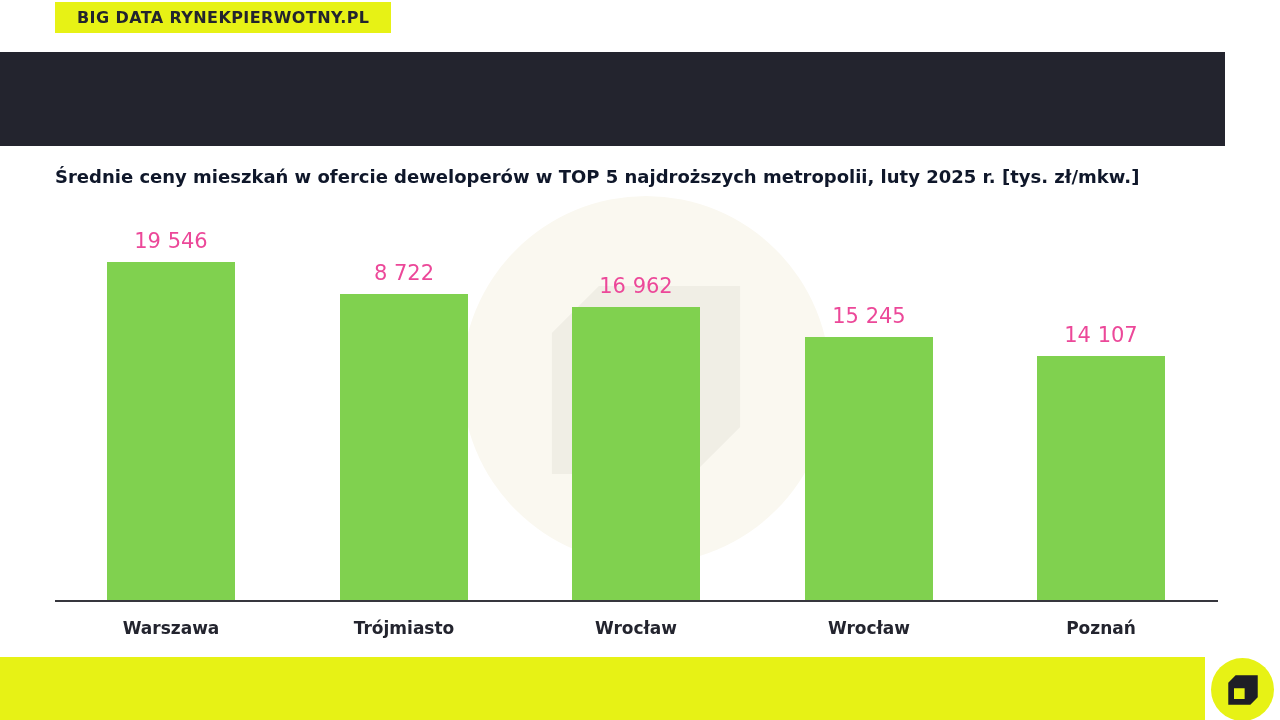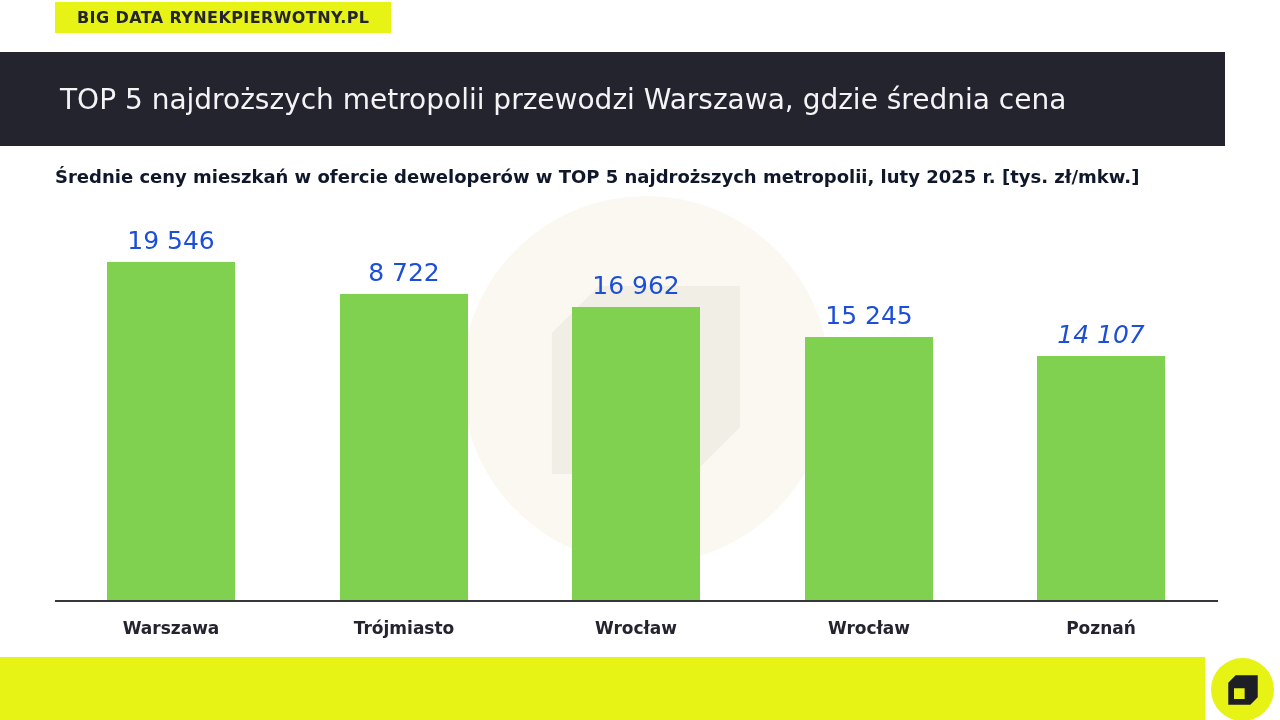--- a/index.html
+++ b/index.html
@@ -40,21 +40,21 @@
     position:absolute; left:462px; top:196px; width:368px; height:368px;
     background:#FAF8F0; border-radius:50%; z-index:0;
     display:flex; align-items:center; justify-content:center;
   }
 
   
   .chart-area { position:absolute; inset:0; z-index:1; }
   .bar { position:absolute; width:128px; background:#80D14F; }
   .bar-value {
     position:absolute; width:160px; text-align:center;
-    font-size:25px; font-weight:400; color:#1d4ed8; height:32px; line-height:32px;
+    font-size:21px; font-weight:400; color:#ec4899; height:32px; line-height:32px;
     white-space:nowrap;
   }
   .bar-cat {
     position:absolute; width:180px; text-align:center; top:610px;
     font-size:17px; font-weight:700; color:#23242E; white-space:nowrap;margin-top:8px;
   }
   .axis-line {
     position:absolute; left:55px; top:600px; width:1163px; height:2px;
     background:#36363D;
   }
@@ -80,21 +80,20 @@
   </defs>
 </svg>
 
 <div class="page">
 
   <div class="badge">
     <span>BIG DATA RYNEKPIERWOTNY.PL</span>
   </div>
 
   <div class="title-bar">
-    <div class="title-line">TOP 5 najdroższych metropolii przewodzi Warszawa, gdzie średnia cena</div>
   </div>
 
   <div class="chart-subtitle">Średnie ceny mieszkań w ofercie deweloperów w TOP 5 najdroższych metropolii, luty 2025 r. [tys. zł/mkw.]</div>
 
   <div class="watermark">
     <svg width="230" height="230" viewBox="0 0 44 44">
       <use href="#cube-path" fill="#F0EEE5"></use>
     </svg>
   </div>
 
@@ -106,21 +105,21 @@
         <div class="bar" style="left: 340px; top: 294px; height: 307px; background: rgb(128, 209, 79);"></div>
         <div class="bar-value" style="left: 324px; top: 257px;">8 722</div>
         <div class="bar-cat" style="left: 314px;">Trójmiasto</div>
         <div class="bar" style="left: 572px; top: 307px; height: 294px; background: rgb(128, 209, 79);"></div>
         <div class="bar-value" style="left: 556px; top: 270px;">16 962</div>
         <div class="bar-cat" style="left: 546px;">Wrocław</div>
         <div class="bar" style="left: 805px; top: 337px; height: 264px; background: rgb(128, 209, 79);"></div>
         <div class="bar-value" style="left: 789px; top: 300px;">15 245</div>
         <div class="bar-cat" style="left: 779px;">Wrocław</div>
         <div class="bar" style="left: 1037px; top: 356px; height: 245px; background: rgb(128, 209, 79);"></div>
-        <div class="bar-value" style="left: 1021px; top: 319px; font-style: italic;">14 107</div>
+        <div class="bar-value" style="left: 1021px; top: 319px;">14 107</div>
         <div class="bar-cat" style="left: 1011px;">Poznań</div>
       </div>
     <div class="axis-line"></div>
   </div>
 
   <div class="footer-band">
     
     
     
     

